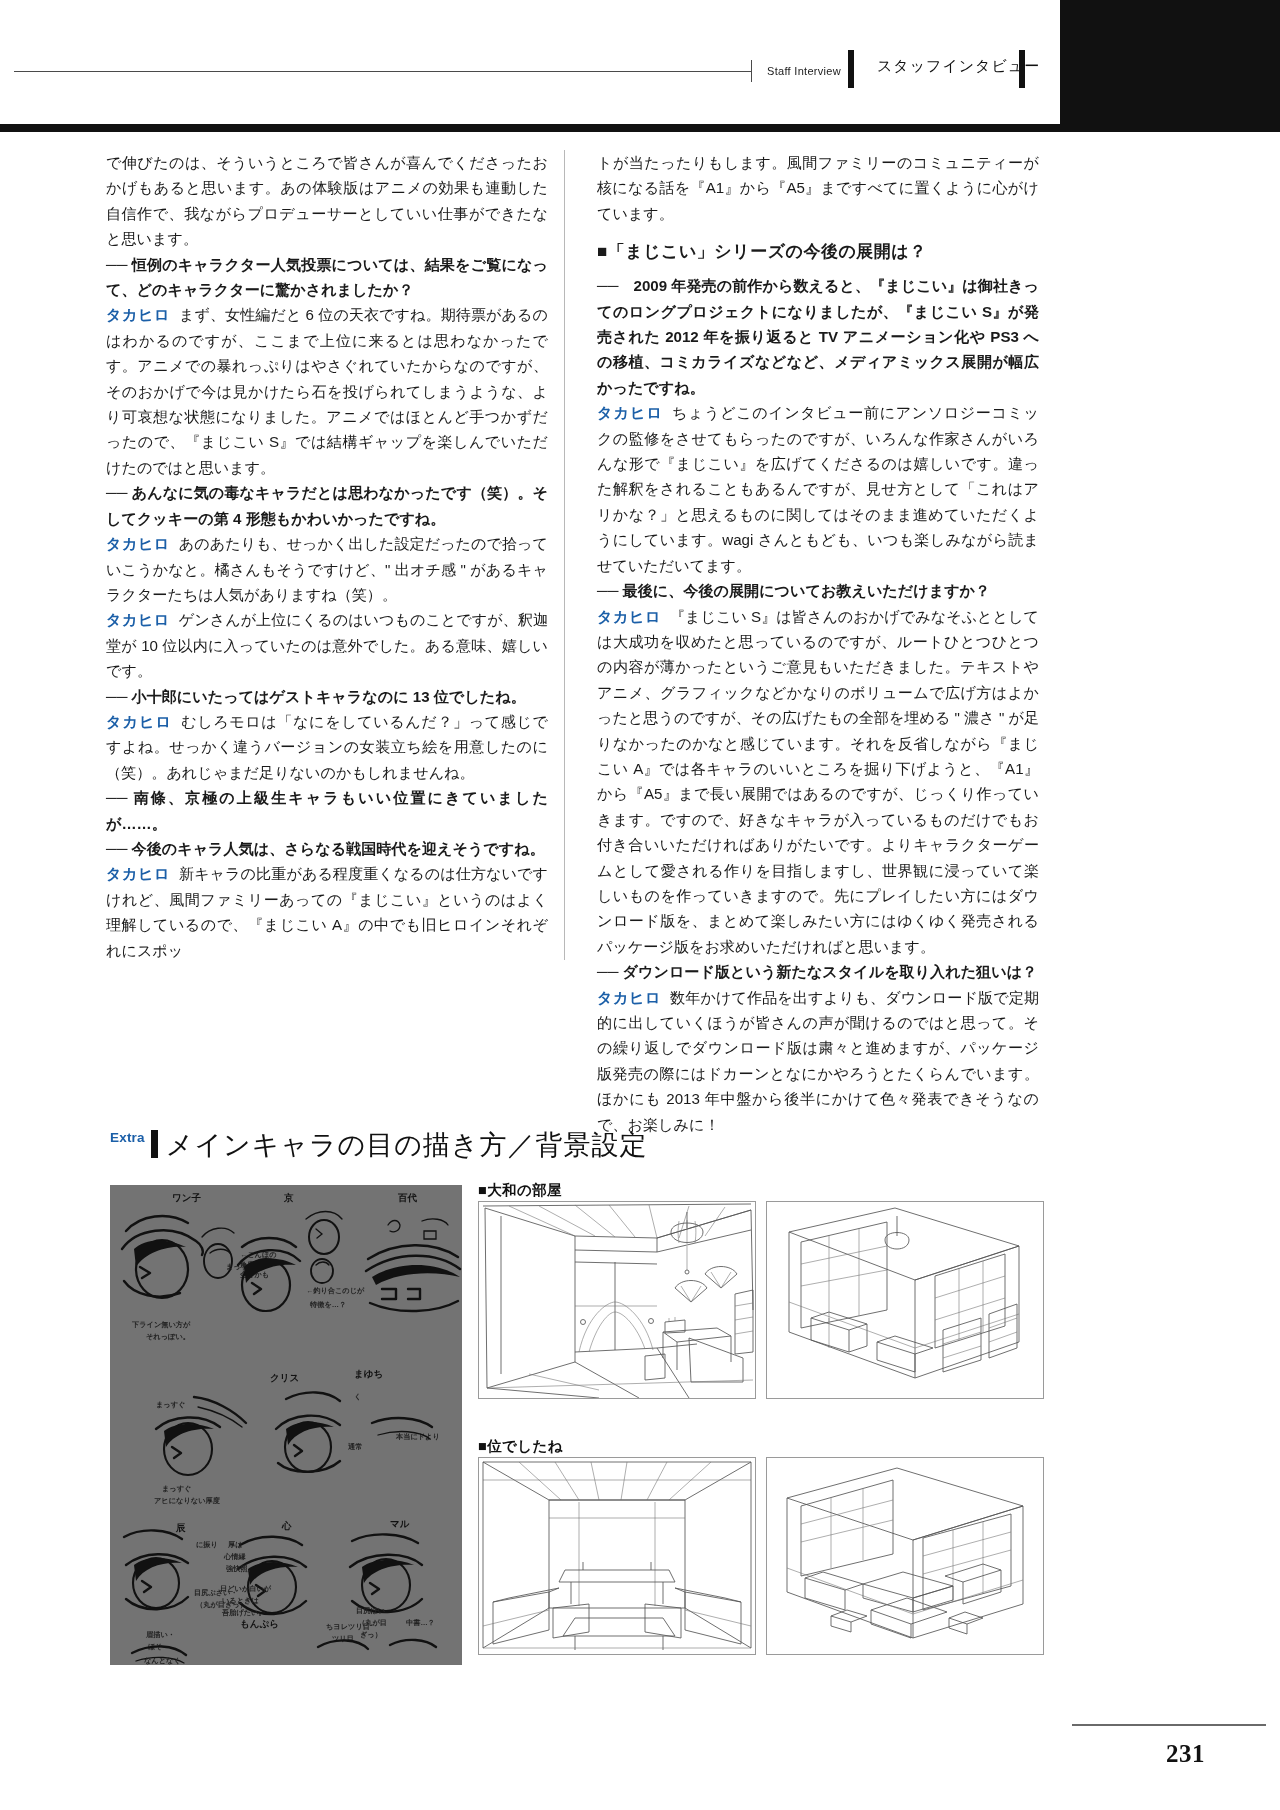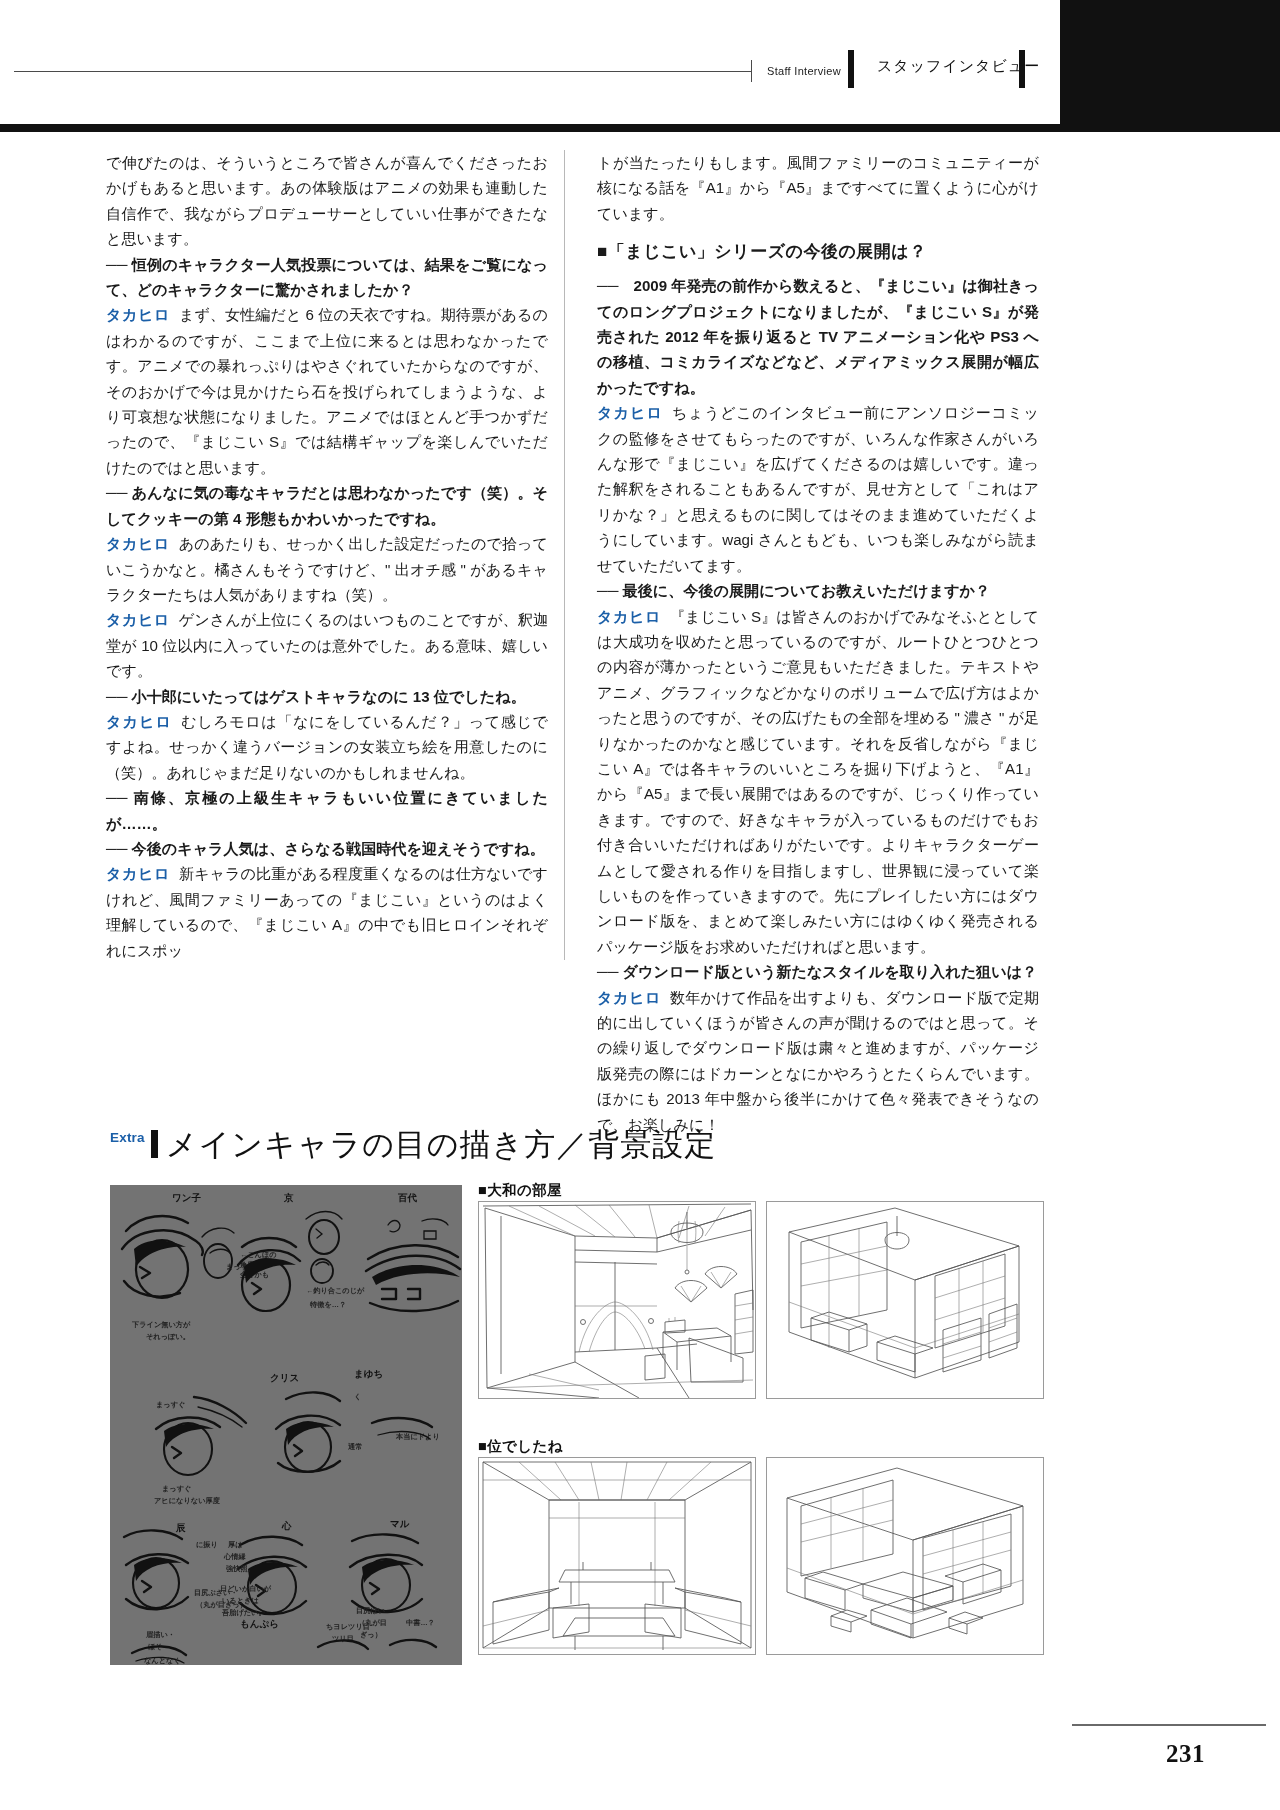--- a/index.html
+++ b/index.html
@@ -83,21 +83,21 @@
   }
   .extra-badge {
     color: #1b5fa8; font-weight: bold; font-size: 13.5px;
     letter-spacing: .2px; padding-bottom: 5px;
   }
   .extra-bar {
     width: 7px; height: 28px; background: #111; margin: 0 8px 3px 6px;
   }
   .extra-title {
     font-family: "Liberation Serif", "DejaVu Serif", serif;
-    font-size: 31px; letter-spacing: 1px; color: #111; line-height: 30px;
+    font-size: 27px; letter-spacing: 1px; color: #111; line-height: 30px;
   }
 
   
   .art-wrap { position: absolute; left: 0; top: 1175px; width: 1280px; height: 490px; }
 
   .sketch-pane {
     position: absolute; left: 110px; top: 10px; width: 352px; height: 480px;
     background: #737373; overflow: hidden; font-weight: bold;
   }
 

